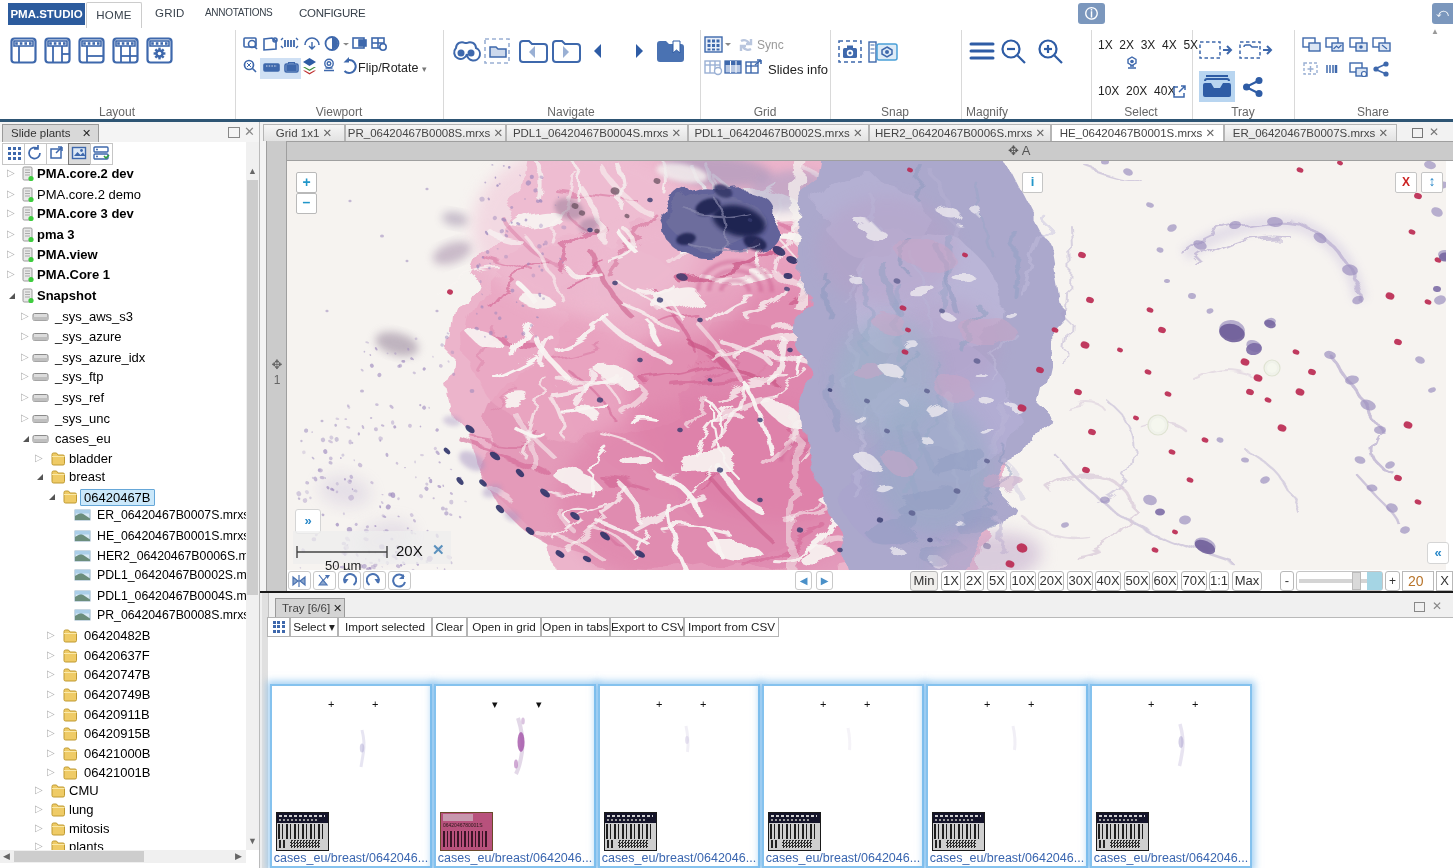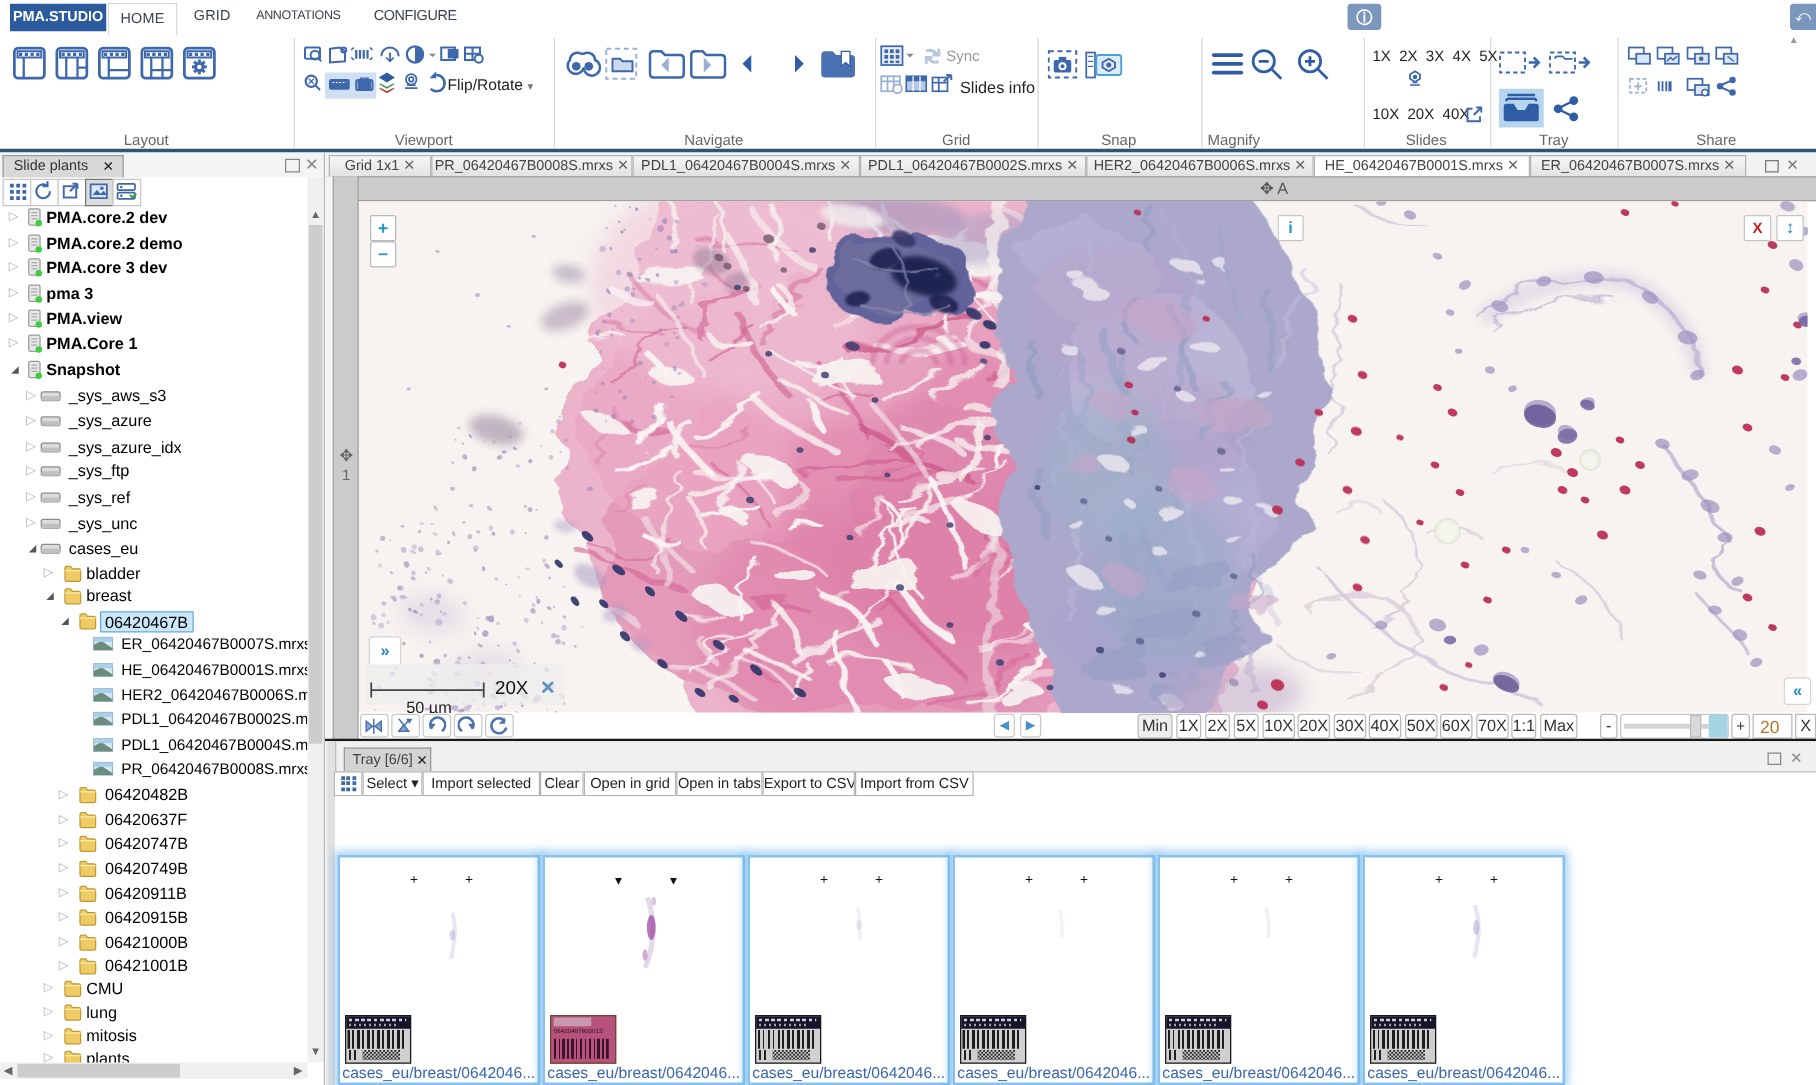--- a/index.html
+++ b/index.html
@@ -28,21 +28,21 @@
 <div class="abs" style="left:961px;top:30px;width:1px;height:89px;background:#d9d9d9;"></div>
 <div class="abs" style="left:1091px;top:30px;width:1px;height:89px;background:#d9d9d9;"></div>
 <div class="abs" style="left:1192px;top:30px;width:1px;height:89px;background:#d9d9d9;"></div>
 <div class="abs" style="left:1294px;top:30px;width:1px;height:89px;background:#d9d9d9;"></div>
 <div class="abs" style="left:57px;top:105px;width:120px;text-align:center;color:#666;font-size:12px;">Layout</div>
 <div class="abs" style="left:279px;top:105px;width:120px;text-align:center;color:#666;font-size:12px;">Viewport</div>
 <div class="abs" style="left:511px;top:105px;width:120px;text-align:center;color:#666;font-size:12px;">Navigate</div>
 <div class="abs" style="left:705px;top:105px;width:120px;text-align:center;color:#666;font-size:12px;">Grid</div>
 <div class="abs" style="left:835px;top:105px;width:120px;text-align:center;color:#666;font-size:12px;">Snap</div>
 <div class="abs" style="left:966px;top:105px;width:120px;color:#666;font-size:12px;">Magnify</div>
-<div class="abs" style="left:1081px;top:105px;width:120px;text-align:center;color:#666;font-size:12px;">Slides</div>
+<div class="abs" style="left:1081px;top:105px;width:120px;text-align:center;color:#666;font-size:12px;">Select</div>
 <div class="abs" style="left:1183px;top:105px;width:120px;text-align:center;color:#666;font-size:12px;">Tray</div>
 <div class="abs" style="left:1313px;top:105px;width:120px;text-align:center;color:#666;font-size:12px;">Share</div>
 <div class="abs" style="left:1429px;top:27px;width:12px;height:10px;color:#999;font-size:8px;line-height:10px;text-align:center;">▲</div>
 <svg class="abs ico" style="left:10px;top:37px" width="27" height="27" viewBox="0 0 27 27">
       <rect x="1.5" y="1.5" width="24" height="24" rx="3" fill="none" stroke="#3e68ac" stroke-width="2.2"></rect>
       <rect x="4" y="4" width="19" height="5" fill="none" stroke="#3e68ac" stroke-width="1.6"></rect>
       <rect x="5.2" y="5.2" width="2.6" height="2.6" fill="#3e68ac"></rect>
       <rect x="9.8" y="5.2" width="2.6" height="2.6" fill="#3e68ac"></rect>
       <rect x="14.4" y="5.2" width="2.6" height="2.6" fill="#3e68ac"></rect>
       <rect x="19.0" y="5.2" width="2.6" height="2.6" fill="#3e68ac"></rect>
@@ -401,21 +401,21 @@
     </div>
 <div class="abs" style="left:0;top:184.5px;width:246px;height:20px;overflow:hidden;white-space:nowrap;">
       <span style="position:absolute;left:7px;top:3px;color:#b0b0b0;font-size:10px;">▷</span>
       <span style="position:absolute;left:20px;top:2px;"><svg width="16" height="16" viewBox="0 0 16 16">
           <rect x="3" y="1" width="9" height="13" rx="1.2" fill="#e8e8e8" stroke="#9a9a9a"></rect>
           <line x1="5" y1="4" x2="10" y2="4" stroke="#aaa"></line>
           <line x1="5" y1="6.5" x2="10" y2="6.5" stroke="#aaa"></line>
           <line x1="5" y1="9" x2="10" y2="9" stroke="#aaa"></line>
           <circle cx="11" cy="12.5" r="2.6" fill="#3fcc3f"></circle>
         </svg></span>
-      <span style="position:absolute;left:37px;top:2px;font-size:13.0px;color:#000;font-weight:bold;">PMA.core.2 demo</span>
+      <span style="position:absolute;left:37px;top:2px;font-size:13.0px;color:#000;font-weight:normal;">PMA.core.2 demo</span>
     </div>
 <div class="abs" style="left:0;top:204.3px;width:246px;height:20px;overflow:hidden;white-space:nowrap;">
       <span style="position:absolute;left:7px;top:3px;color:#b0b0b0;font-size:10px;">▷</span>
       <span style="position:absolute;left:20px;top:2px;"><svg width="16" height="16" viewBox="0 0 16 16">
           <rect x="3" y="1" width="9" height="13" rx="1.2" fill="#e8e8e8" stroke="#9a9a9a"></rect>
           <line x1="5" y1="4" x2="10" y2="4" stroke="#aaa"></line>
           <line x1="5" y1="6.5" x2="10" y2="6.5" stroke="#aaa"></line>
           <line x1="5" y1="9" x2="10" y2="9" stroke="#aaa"></line>
           <circle cx="11" cy="12.5" r="2.6" fill="#3fcc3f"></circle>
         </svg></span>

